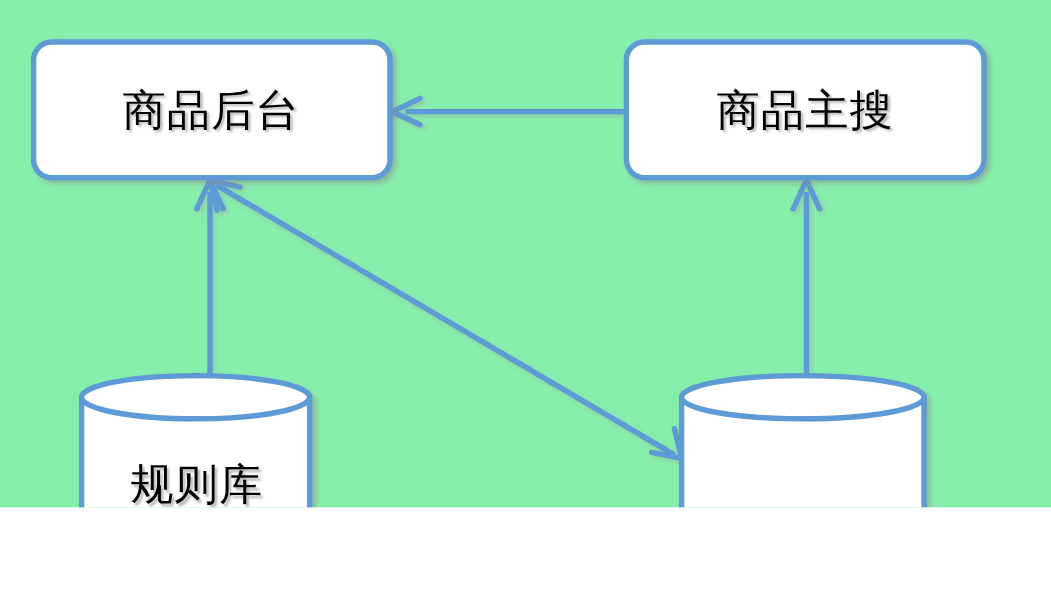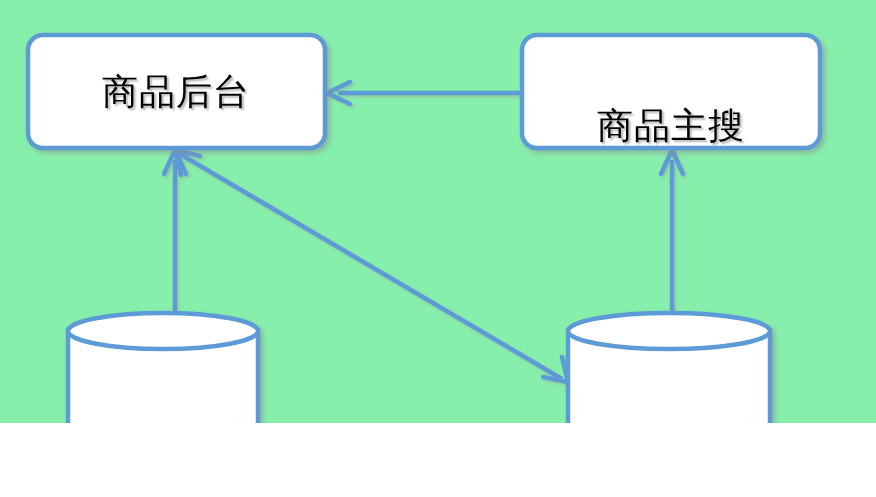--- a/index.html
+++ b/index.html
@@ -91,17 +91,18 @@
 
     <g filter="url(#soft-shadow)">
       <path d="M 568 331 L 568 444 A 101 18 0 0 0 770 444 L 770 331 Z" fill="#FFFFFF" stroke="#5B9BD5" stroke-width="4.5"></path>
       <ellipse cx="669" cy="331" rx="101" ry="18" fill="#FFFFFF" stroke="#5B9BD5" stroke-width="4.5"></ellipse>
     </g>
 
   </svg>
 
   <div class="node-label" style="left:176px; top:92px;">商品后台</div>
 
-  <div class="node-label" style="left:671px; top:92px;margin-top:34px;">商品主搜</div>
+  <div class="node-label" style="left:671px; top:92px;">商品主搜</div>
 
+  <div class="node-label" style="left:164px; top:404px;">规则库</div>
 
 
 </div>
 
 </body></html>

